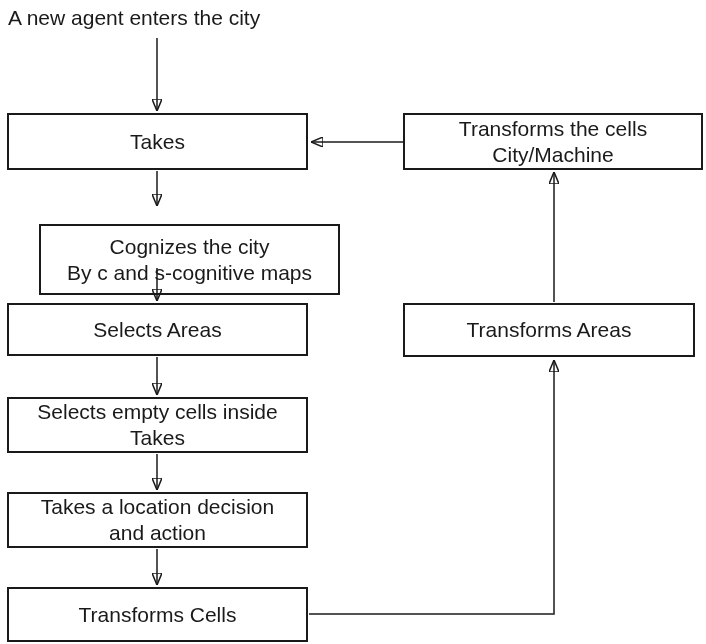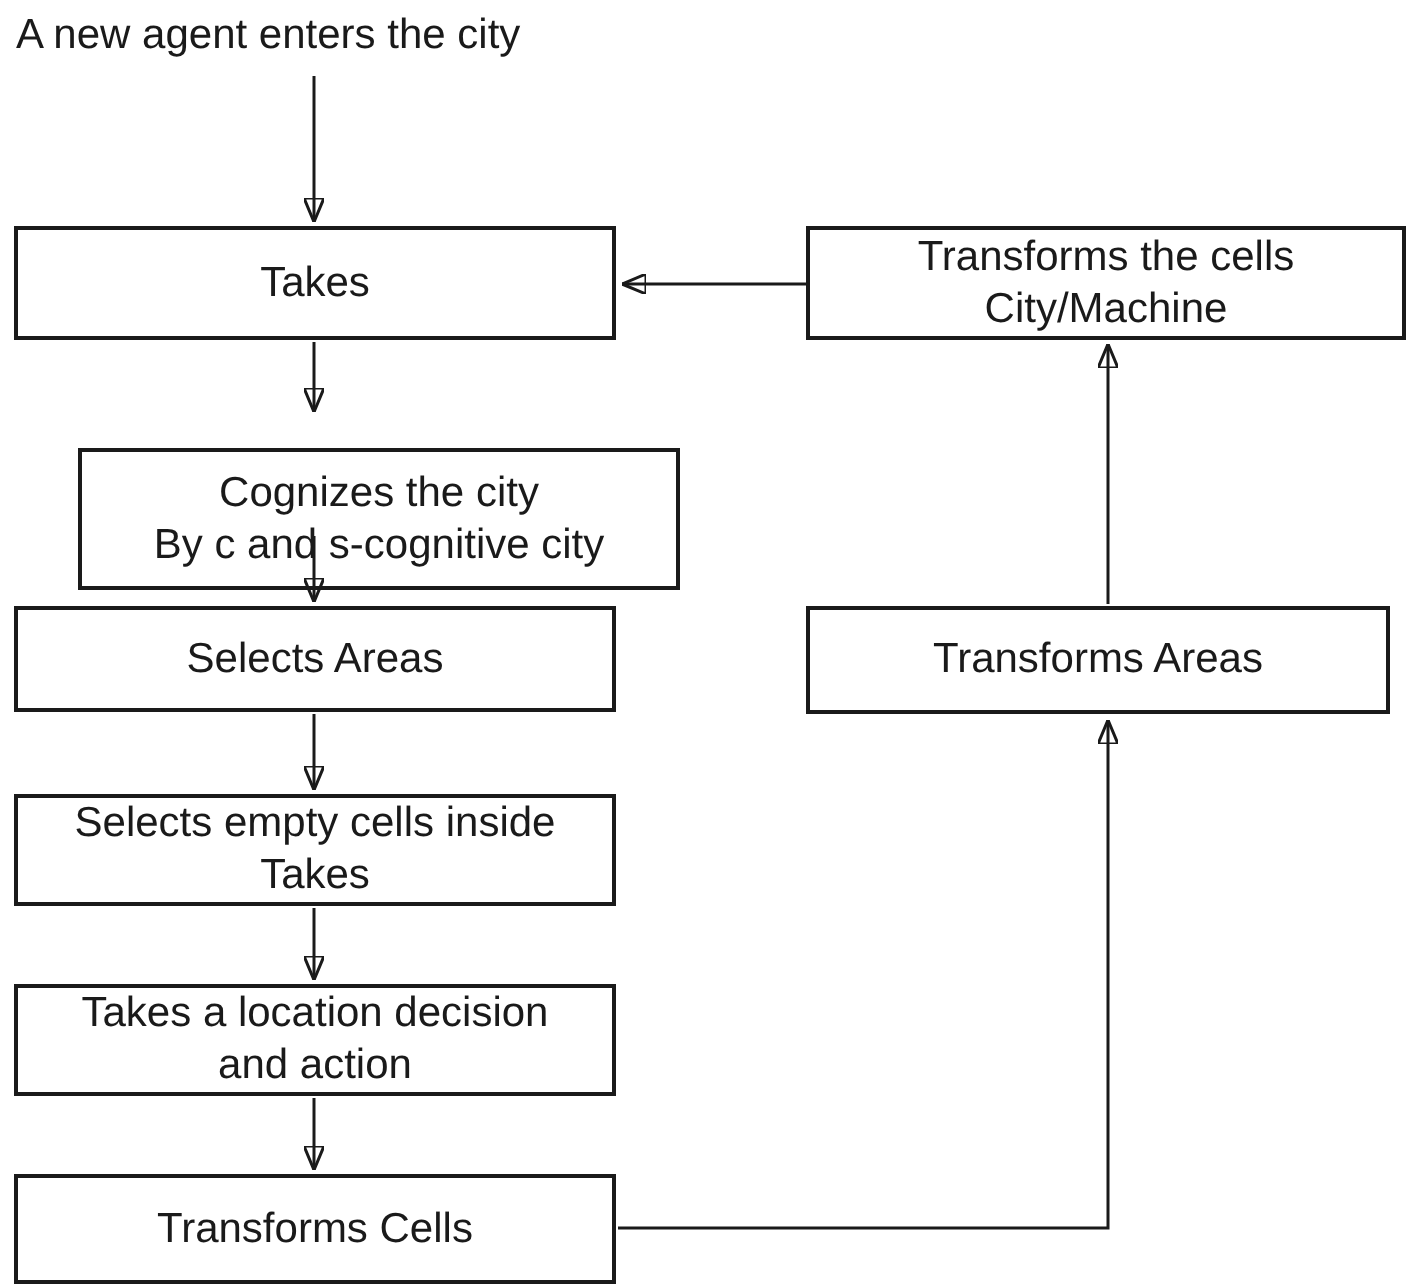--- a/index.html
+++ b/index.html
@@ -69,21 +69,21 @@
 <div id="canvas">
 
   <div class="entry-label">A new agent enters the city</div>
 
   <div class="node n-city">
     <span>Takes</span>
   </div>
 
   <div class="node n-cognizes">
     <span>Cognizes the city</span>
-    <span>By c and s-cognitive city</span>
+    <span>By c and s-cognitive maps</span>
   </div>
 
   <div class="node n-selects-areas">
     <span>Selects Areas</span>
   </div>
 
   <div class="node n-selects-cells">
     <span>Selects empty cells inside</span>
     <span>Takes</span>
   </div>

